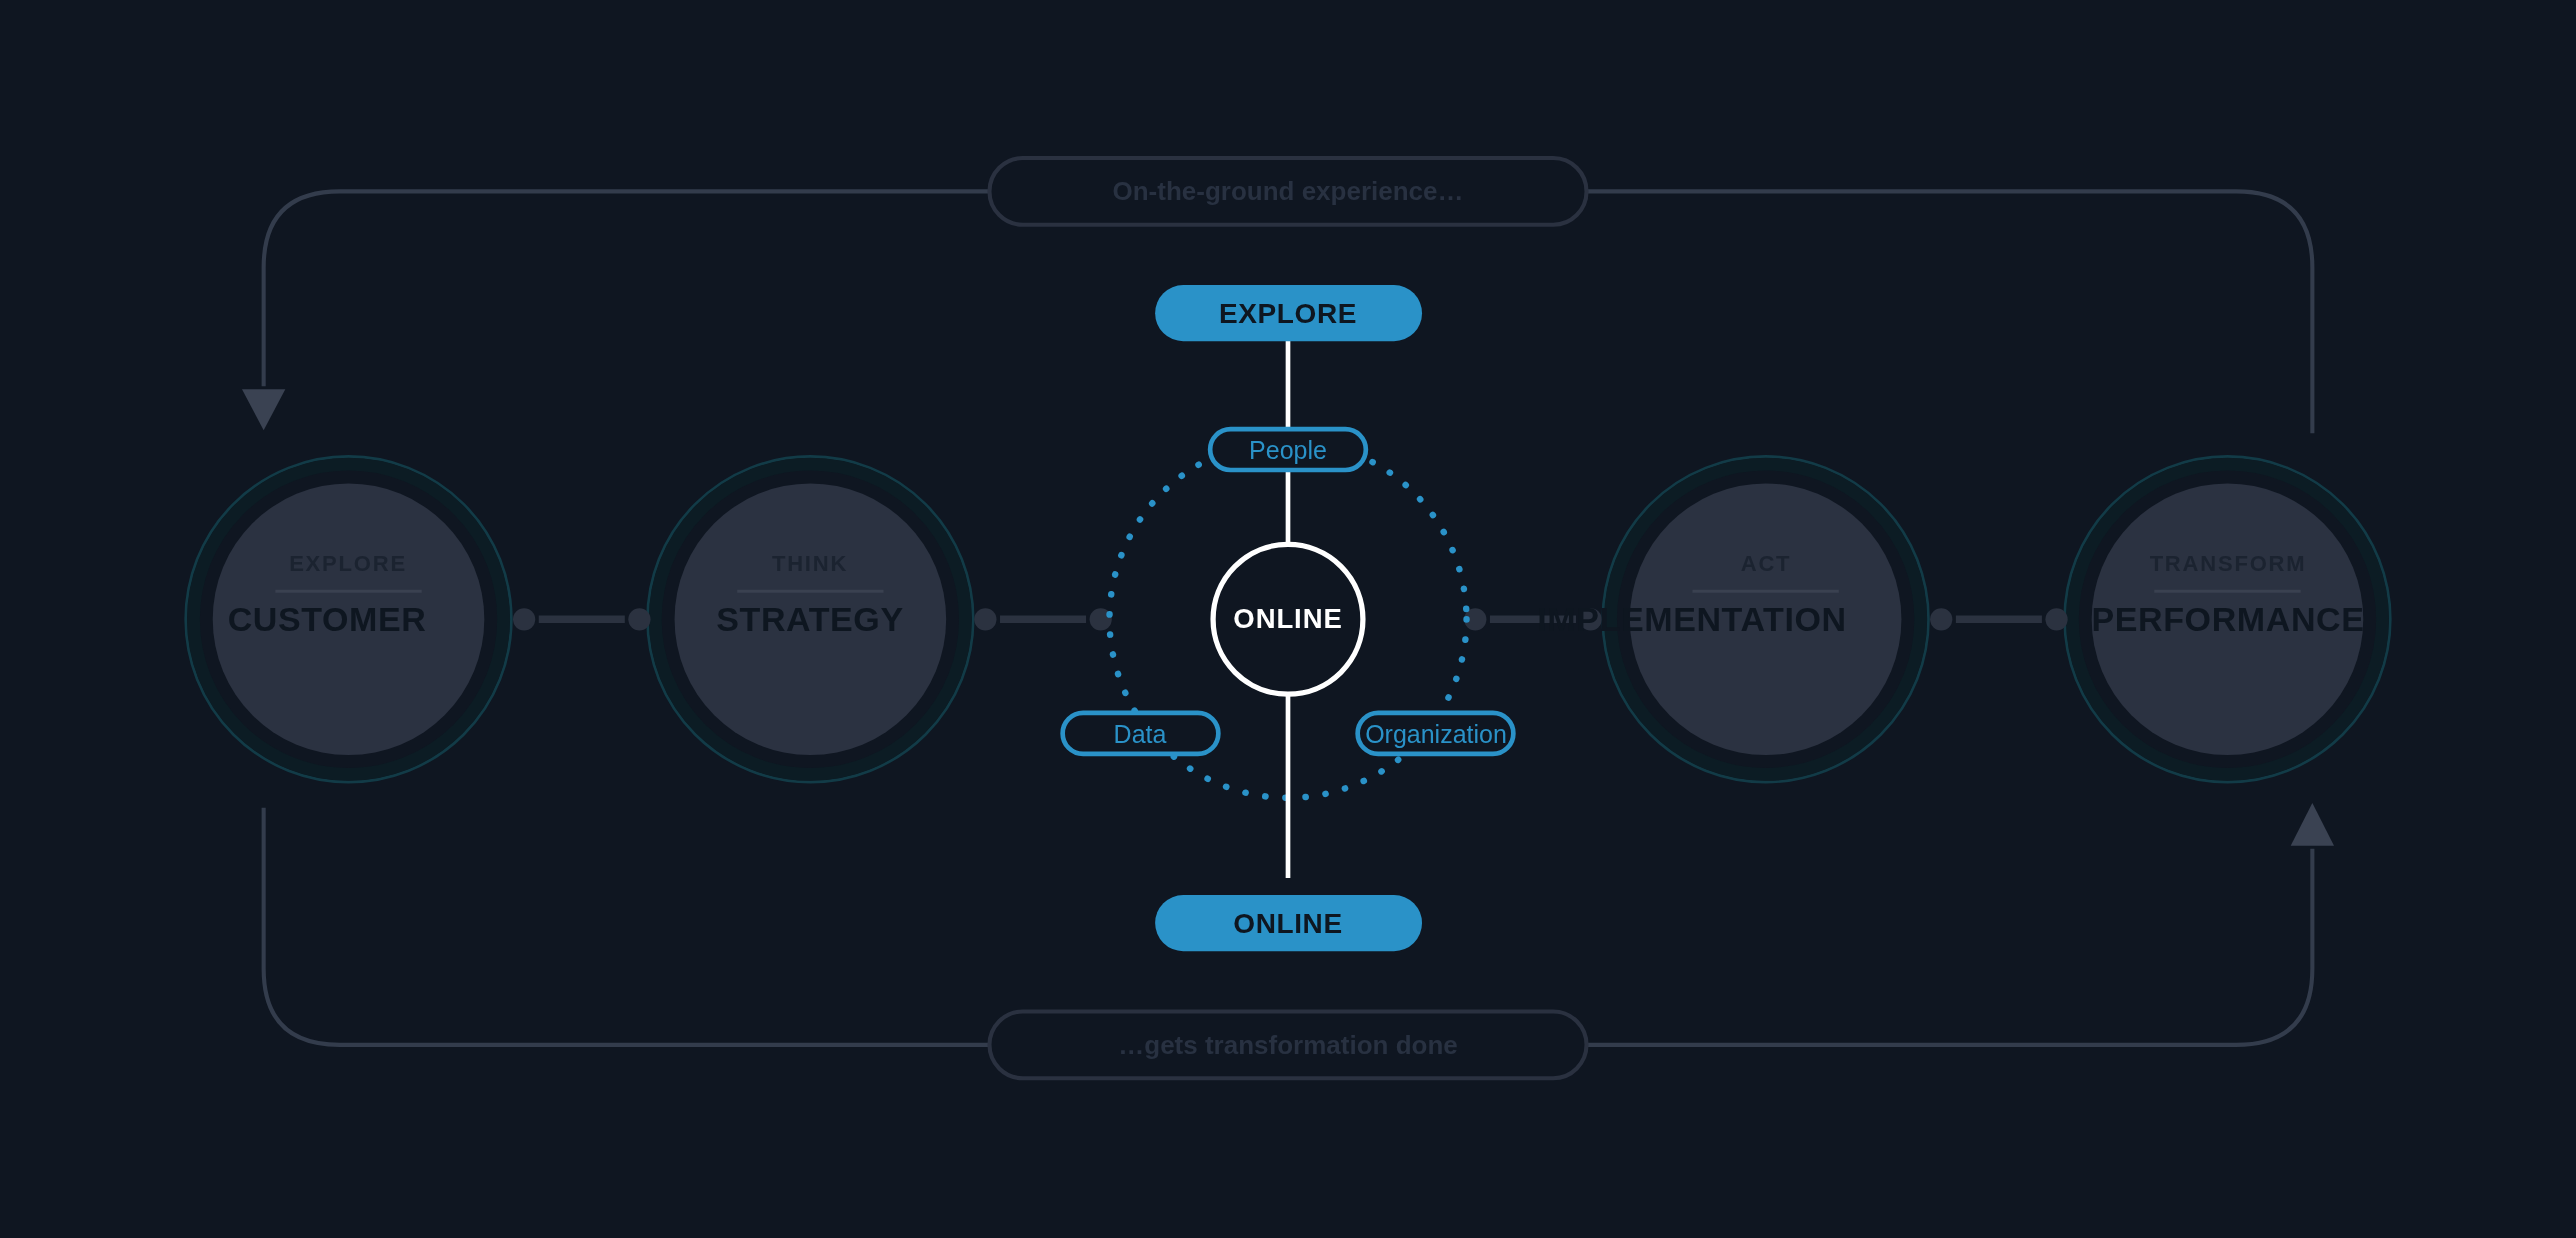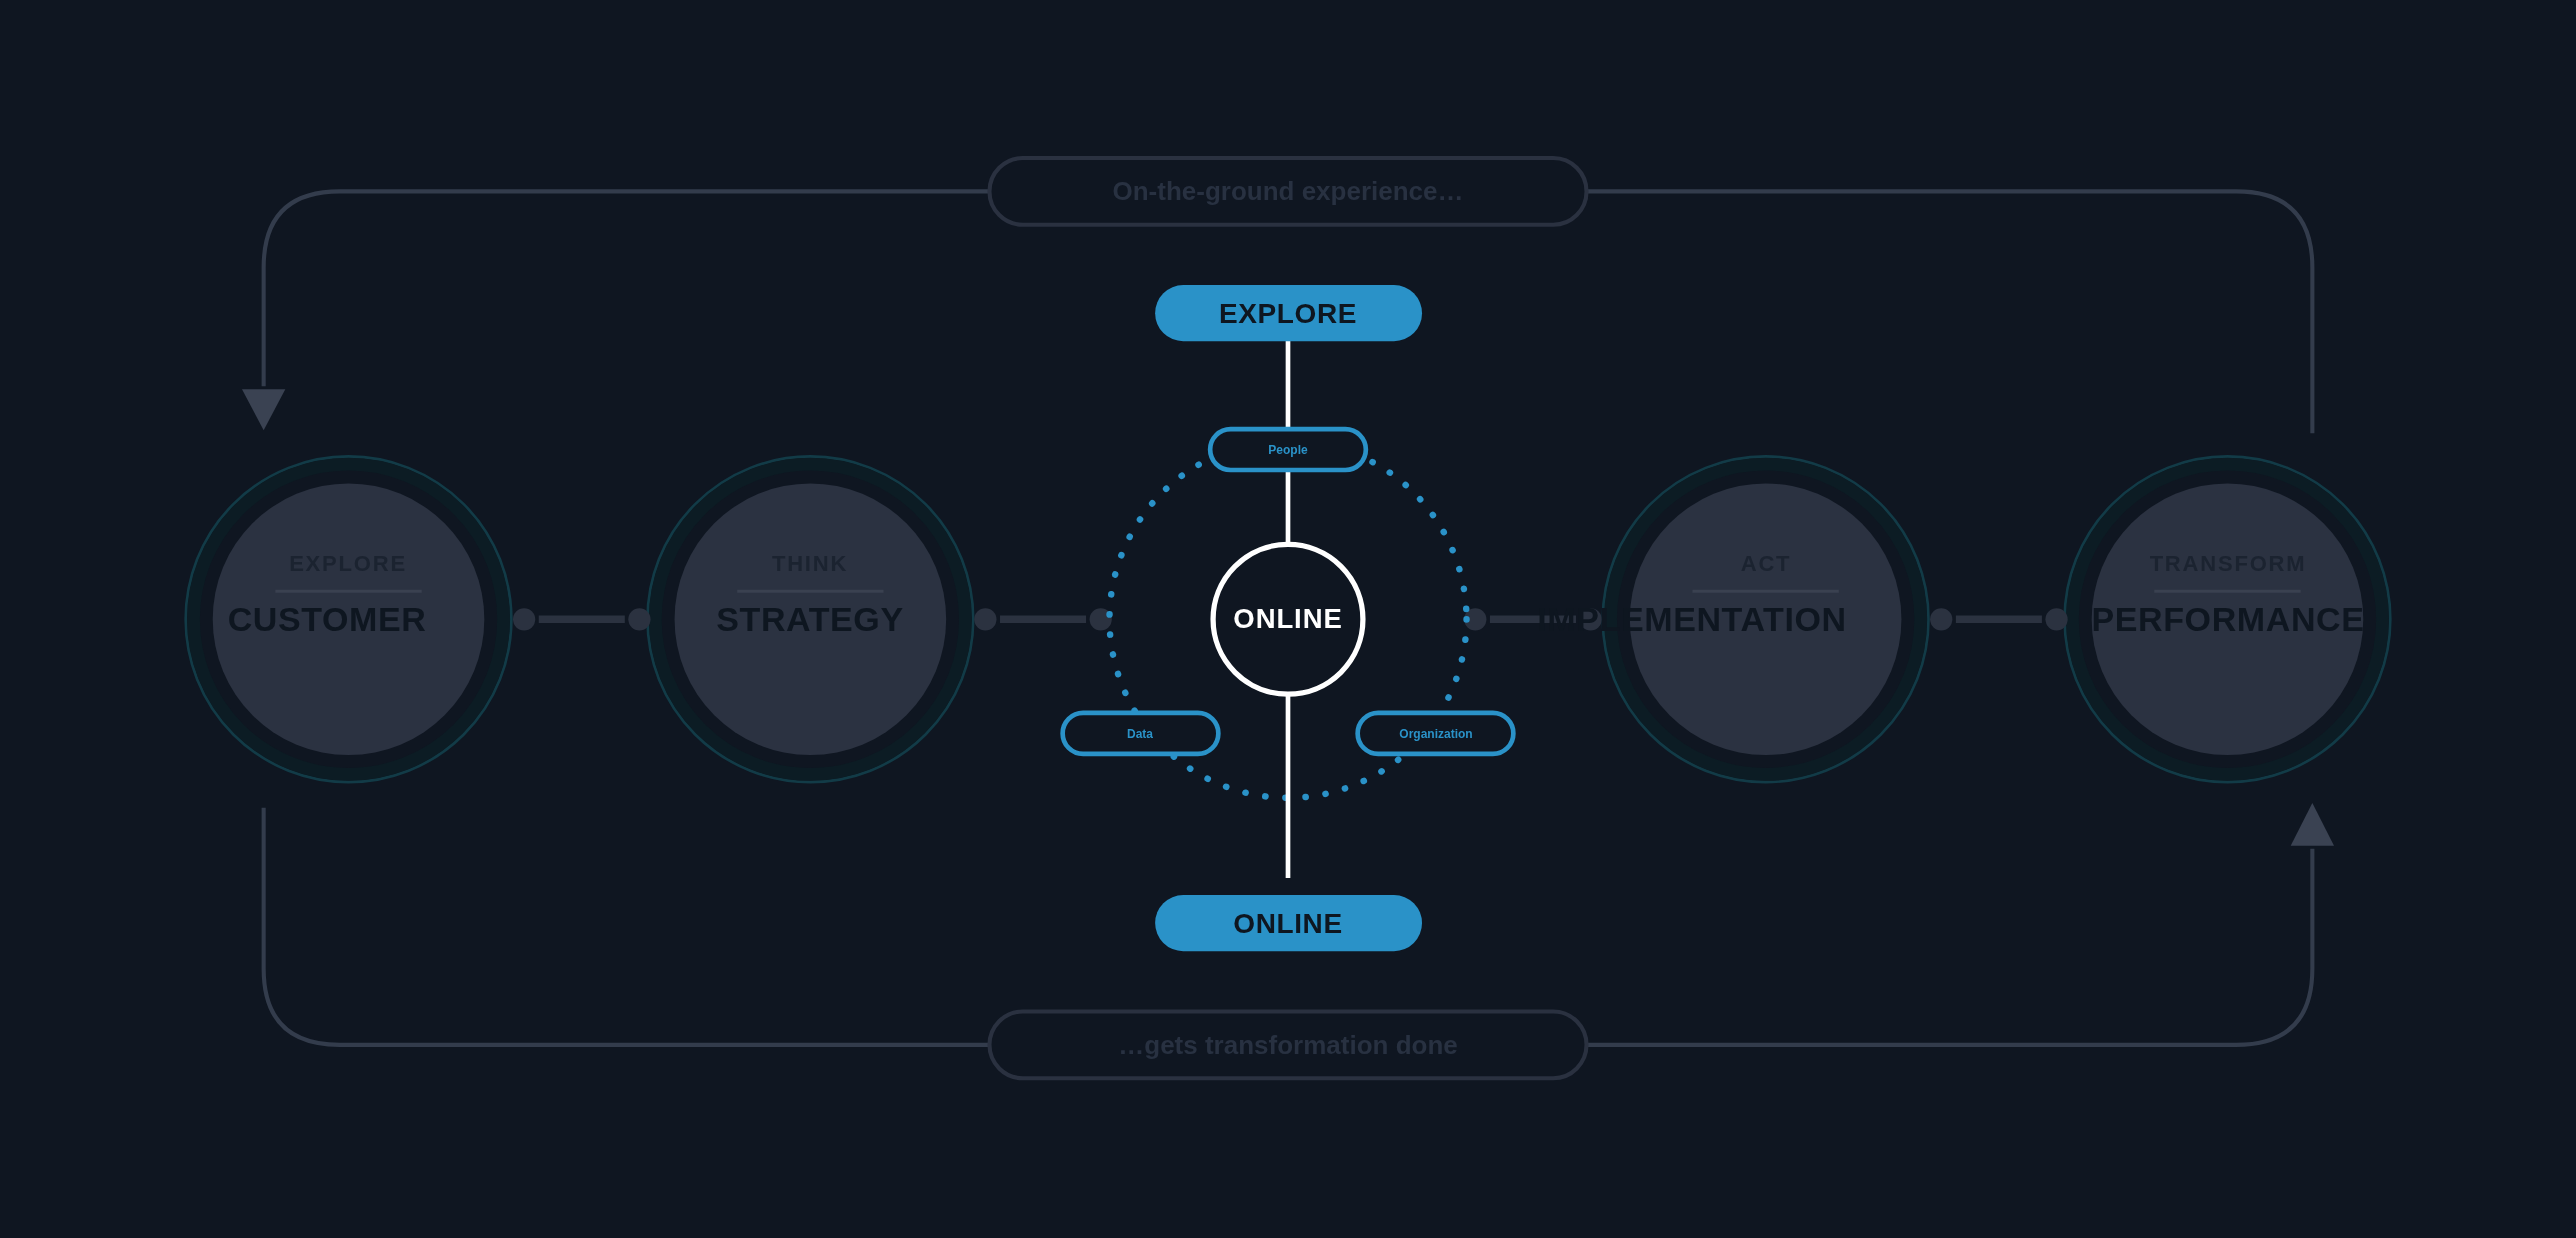--- a/index.html
+++ b/index.html
@@ -38,22 +38,22 @@
     letter-spacing: 1.8px;
     color: #1B2330;
   }
   .stage-title {
     font-size: 34px;
     font-weight: 700;
     letter-spacing: 0.6px;
     color: #0E1620;
   }
   .pillar-label {
-    font-size: 12px;
-    font-weight: 700;
+    font-size: 25px;
+    font-weight: 400;
     color: #2A92C8;
   }
   .mode-label {
     font-size: 28px;
     font-weight: 700;
     letter-spacing: 0.6px;
     color: #0E1620;
   }
   .value-label {
     font-size: 27.5px;

